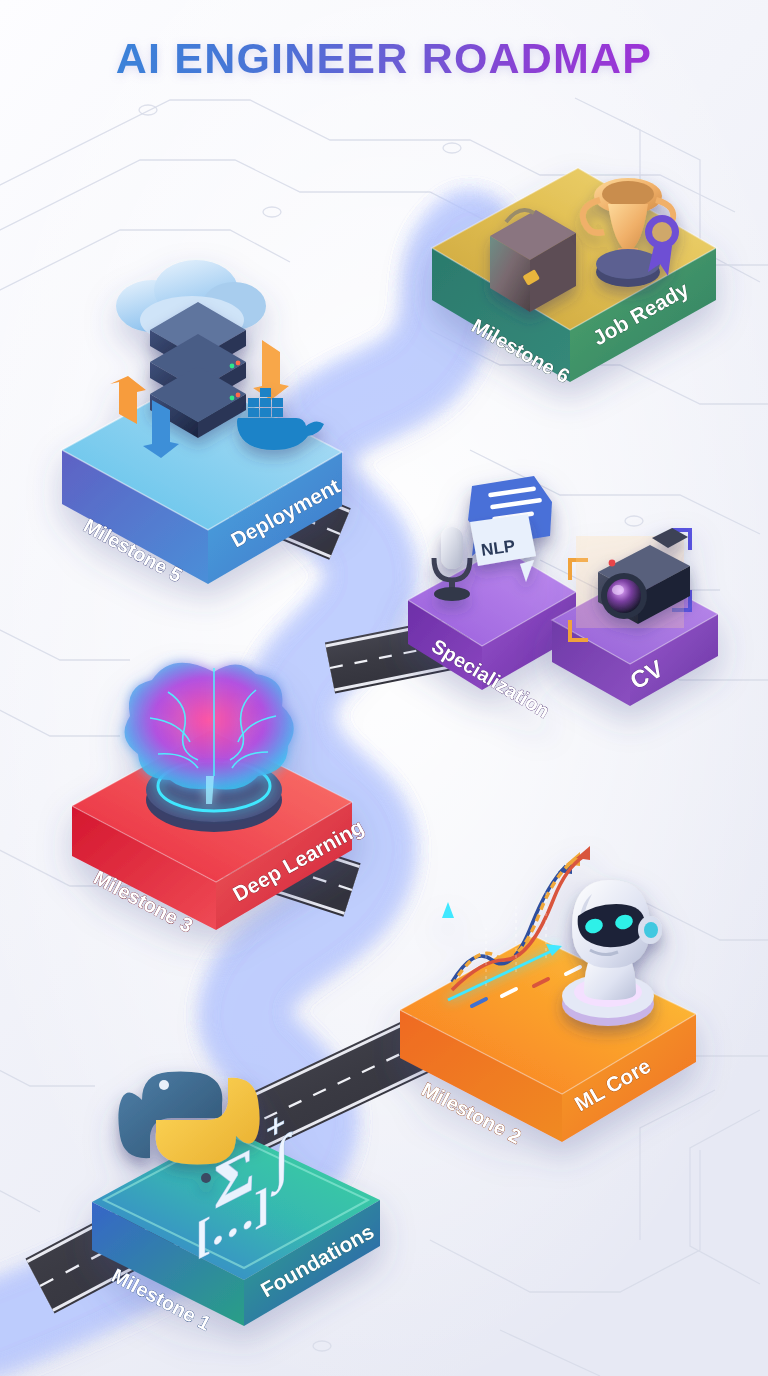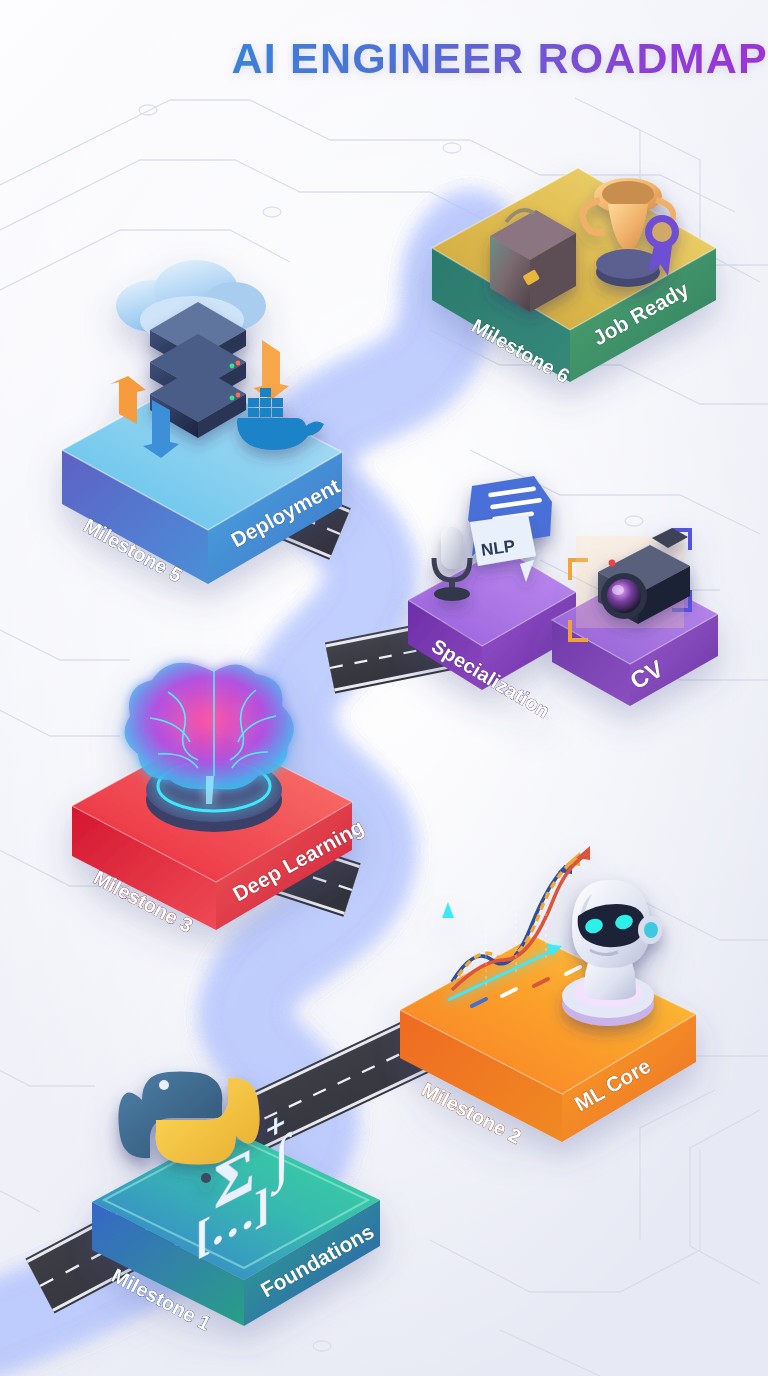--- a/index.html
+++ b/index.html
@@ -16,21 +16,21 @@
 
   
   .layer { position:absolute; inset:0; width:768px; height:1376px; }
   #bg-circuits { z-index:1; }
   #road-layer  { z-index:2; }
   #cards-layer { z-index:3; }
   #title-layer { z-index:10; }
 
   
   .title-wrap{
-    position:absolute; top:34px; left:0; width:768px; text-align:right;
+    position:absolute; top:34px; left:0; width:768px; text-align:center;
   }
   .title{
     display:inline-block;
     font-size:43px; font-weight:800; letter-spacing:1.2px;
     font-family:"Liberation Sans", sans-serif;
     background:linear-gradient(96deg,#3b82d9 0%,#4a74d6 28%,#6d5ad4 55%,#8c3fd4 78%,#9d33d6 100%);
     -webkit-background-clip:text; background-clip:text;
     -webkit-text-fill-color:transparent; color:transparent;
     filter:drop-shadow(0 2px 5px rgba(90,80,190,.18));
   }

